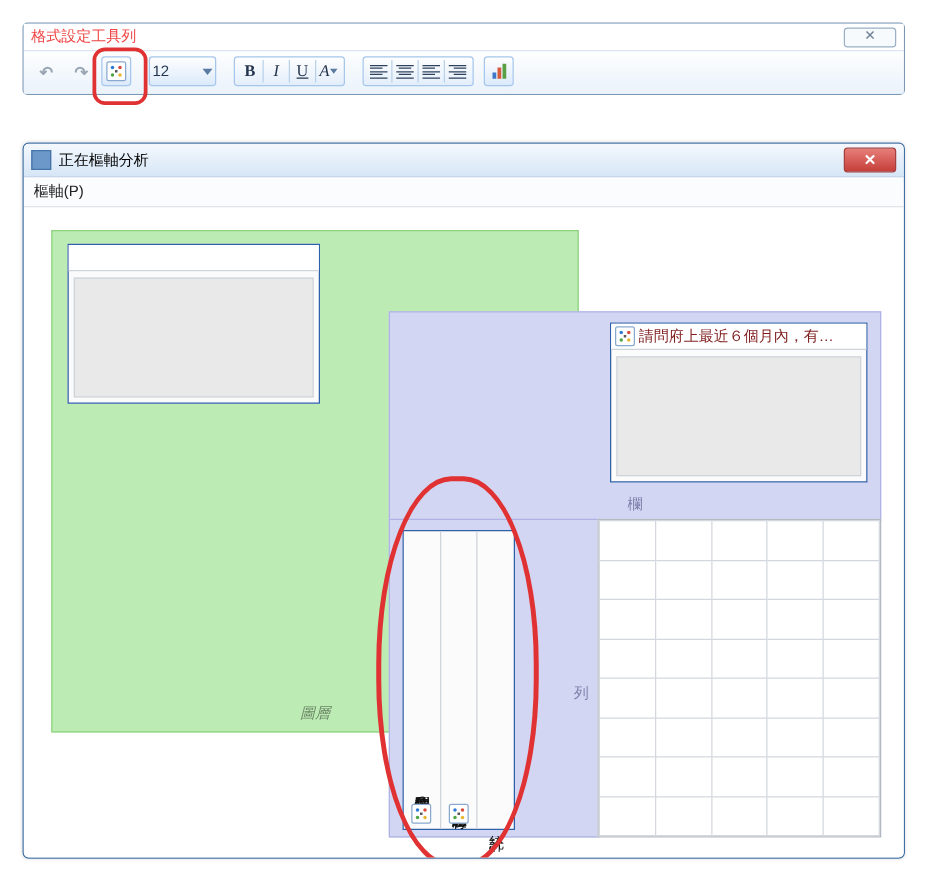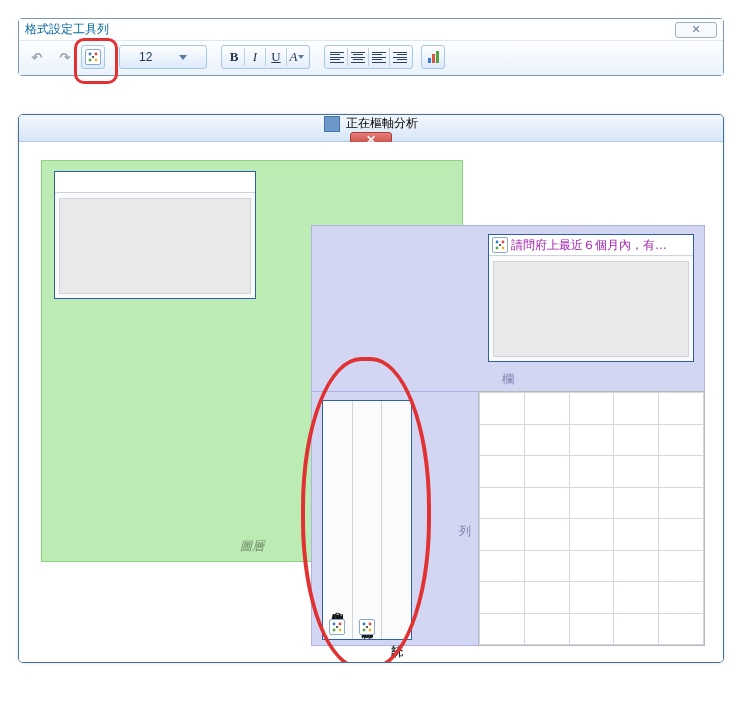--- a/index.html
+++ b/index.html
@@ -19,21 +19,21 @@
   background: #fff;
   width: 704px;
 }
 .toolbar-title {
   display: flex;
   align-items: center;
   justify-content: space-between;
   padding: 2px 6px;
   background: #fff;
 }
-.toolbar-title span { font-size: 12px; color: #0369a1; }
+.toolbar-title span { font-size: 12px; color: #ef4444; }
 .win-close {
   border: 1px solid #9bb0c6;
   border-radius: 3px;
   width: 40px;
   height: 14px;
   display: flex;
   align-items: center;
   justify-content: center;
   color: #6b7e93;
   font-size: 11px;
@@ -90,21 +90,21 @@
   background: linear-gradient(#fefefe,#dceafb);
   display:flex; align-items:center; justify-content:space-between;
   padding: 0 6px;
   color:#22364e;
 }
 .size-select {
   height:22px; width:48px;
   border:1px solid #a6c7ec; border-radius:3px;
   background:linear-gradient(#fefefe,#dceafb);
   display:flex; align-items:center; justify-content:space-between;
-  padding:0 19px; color:#22364e;
+  padding:0 2px; color:#22364e;
 }
 .caret {
   width:0;height:0;
   border-left:4px solid transparent;
   border-right:4px solid transparent;
   border-top:5px solid #5a7aa2;
 }
 .sep { width:6px; }
 .format-btn {
   width:20px; height:18px;
@@ -146,21 +146,20 @@
   border-radius:5px;
   overflow:hidden;
   box-shadow: 0 0 3px rgba(0,0,0,.15);
 }
 .pivot-titlebar{
   height:26px;
   background:linear-gradient(#f4f8fd,#d6e6f7);
   border-bottom:1px solid #b6cce4;
   display:flex; align-items:center; justify-content:space-between;
   padding:0 6px;
-  flex-direction:column;
 }
 .pivot-titlebar .left{display:flex;align-items:center;gap:6px;}
 .pivot-close{
   width:40px;height:18px;border-radius:3px;
   background:linear-gradient(#e77e79,#c53f3a);
   border:1px solid #a43f3d;
   color:#fff; display:flex;align-items:center;justify-content:center;
   font-weight:bold; font-size:12px;
 }
 .menu-bar{
@@ -215,21 +214,21 @@
 .col-inner{
   position:absolute;
   left:176px; top:8px;
   width:204px; height:126px;
   border:1px solid #2e5fa9;
   background:#fbfbfb;
 }
 .col-inner .hdr{
   height:20px;border-bottom:1px solid #cfd4db;background:#fff;
   display:flex;align-items:center;padding:0 3px;gap:3px;
-  font-size:12px;color:#a21caf; white-space:nowrap; overflow:hidden;
+  font-size:12px;color:#7f1d1d; white-space:nowrap; overflow:hidden;
 }
 .col-inner .body{position:absolute;top:26px;left:4px;right:4px;bottom:4px;background:#e9e9e9;border:1px solid #cfd4db;}
 
 
 .row-zone{
   position:absolute;
   left:292px; top:249px;
   width:167px; height:253px;
   background:#d3d6f2;
   border:1px solid #aeb3e3;
@@ -394,20 +393,23 @@
 </div>
 
 <div class="pivot-window">
   <div class="pivot-titlebar">
     <div class="left">
       <span class="win-icon"></span>
       <span>正在樞軸分析</span>
     </div>
     <div class="pivot-close">✕</div>
   </div>
+  <div class="menu-bar">
+    <span>樞軸(P)</span>
+  </div>
   <div class="canvas">
 
     <div class="layer-zone">
       <div class="layer-inner">
         <div class="hdr"></div>
         <div class="body"></div>
       </div>
       <div class="layer-label">圖層</div>
     </div>
 

